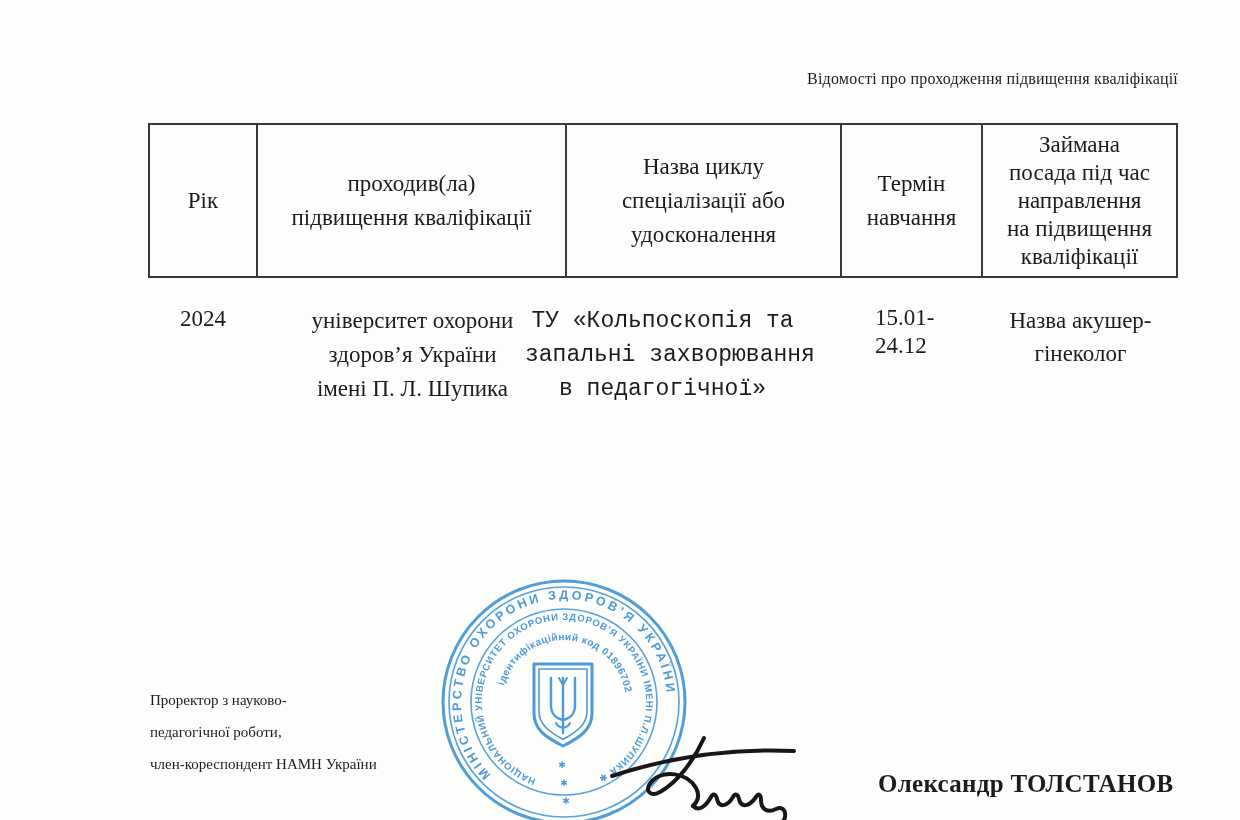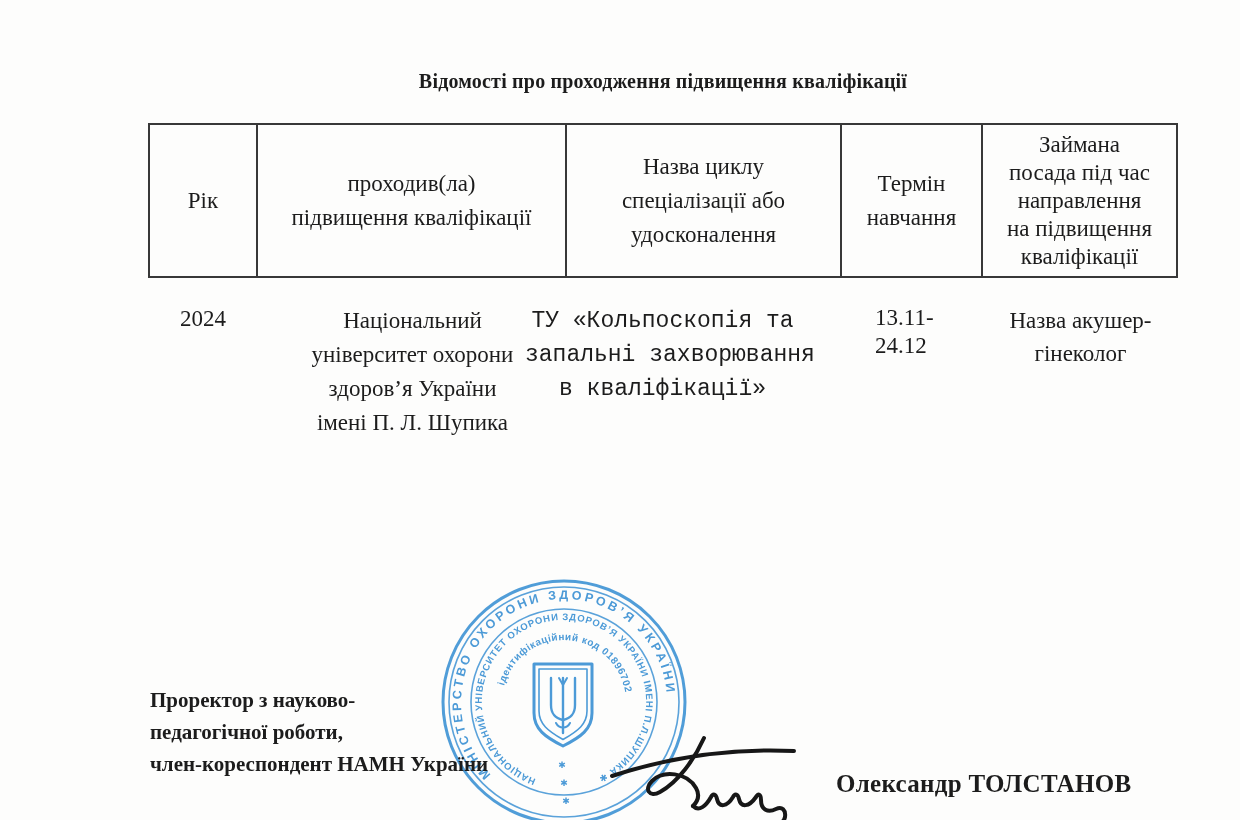--- a/index.html
+++ b/index.html
@@ -5,21 +5,21 @@
   html,body { margin:0; padding:0; }
   body { width:1240px; height:820px; overflow:hidden; background:#ffffff; }
   .page {
     position:relative; width:1240px; height:820px;
     background:#fdfdfc; overflow:hidden;
     font-family:"Liberation Serif","DejaVu Serif",serif;
     color:#1c1c1c;
   }
   .doc-title {
     position:absolute; left:148px; top:70px; width:1030px;
-    text-align:center; font-size:20px; font-weight:bold; letter-spacing:0.2px;
+    text-align:right; font-size:16px; font-weight:normal; letter-spacing:0.2px;
   }
   
   .tbl-header {
     position:absolute; left:148px; top:123px; width:1030px; height:155px;
     display:grid; grid-template-columns:110px 309px 275px 141px 195px;
     box-sizing:border-box;
   }
   .th {
     box-sizing:border-box;
     border-top:2px solid #383838; border-bottom:2px solid #383838;
@@ -40,25 +40,25 @@
   .td.year { padding-top:24px; }
   .td.cycle .shift { position:relative; left:-42px;font-family:Liberation Mono, monospace; }
   .td.term { text-align:left; padding-left:33px; }
   .td.term .ln { line-height:28px; }
   .td.position .ln { line-height:33px; }
   
   .stamp-svg { position:absolute; left:434px; top:572px; z-index:1; }
   .sig-svg { position:absolute; left:585px; top:710px; z-index:3; }
   .signatory-role {
     position:absolute; left:150px; top:684px; z-index:2;
-    font-size:21px; font-weight:bold;
+    font-size:15px; font-weight:normal;
   }
   .signatory-role .ln { line-height:32px; white-space:nowrap; }
   .signatory-name {
-    position:absolute; left:836px; top:770px; z-index:2;
+    position:absolute; left:878px; top:770px; z-index:2;
     font-size:25px; font-weight:bold; letter-spacing:0.3px; white-space:nowrap;
   }
 </style>
 </head>
 <body>
 
 <div class="page">
 
   <div class="doc-title">Відомості про проходження підвищення кваліфікації</div>
 
@@ -86,34 +86,33 @@
       <div class="ln">на підвищення</div>
       <div class="ln">кваліфікації</div>
     </div>
   </div>
 
   <div class="tbl-row">
     <div class="td year">
       <div class="ln">2024</div>
     </div>
     <div class="td">
-      <div class="ln">Національний</div>
       <div class="ln">університет охорони</div>
       <div class="ln">здоров’я України</div>
       <div class="ln">імені П. Л. Шупика</div>
     </div>
     <div class="td cycle">
       <div class="shift">
         <div class="ln">ТУ «Кольпоскопія та</div>
         <div class="ln">запальні захворювання</div>
-        <div class="ln">в кваліфікації»</div>
+        <div class="ln">в педагогічної»</div>
       </div>
     </div>
     <div class="td term">
-      <div class="ln">13.11-</div>
+      <div class="ln">15.01-</div>
       <div class="ln">24.12</div>
     </div>
     <div class="td position">
       <div class="ln">Назва акушер-</div>
       <div class="ln">гінеколог</div>
     </div>
   </div>
 
   <svg class="stamp-svg" width="260" height="260" viewBox="0 0 260 260" xmlns="http://www.w3.org/2000/svg">
     <defs>

